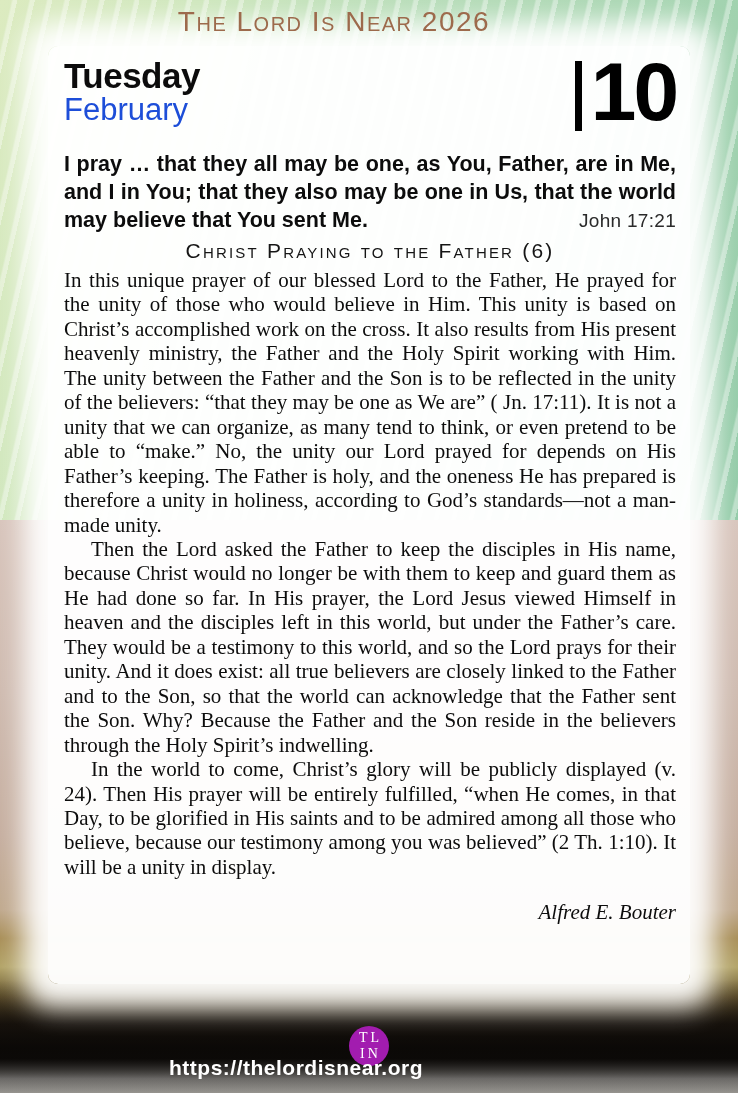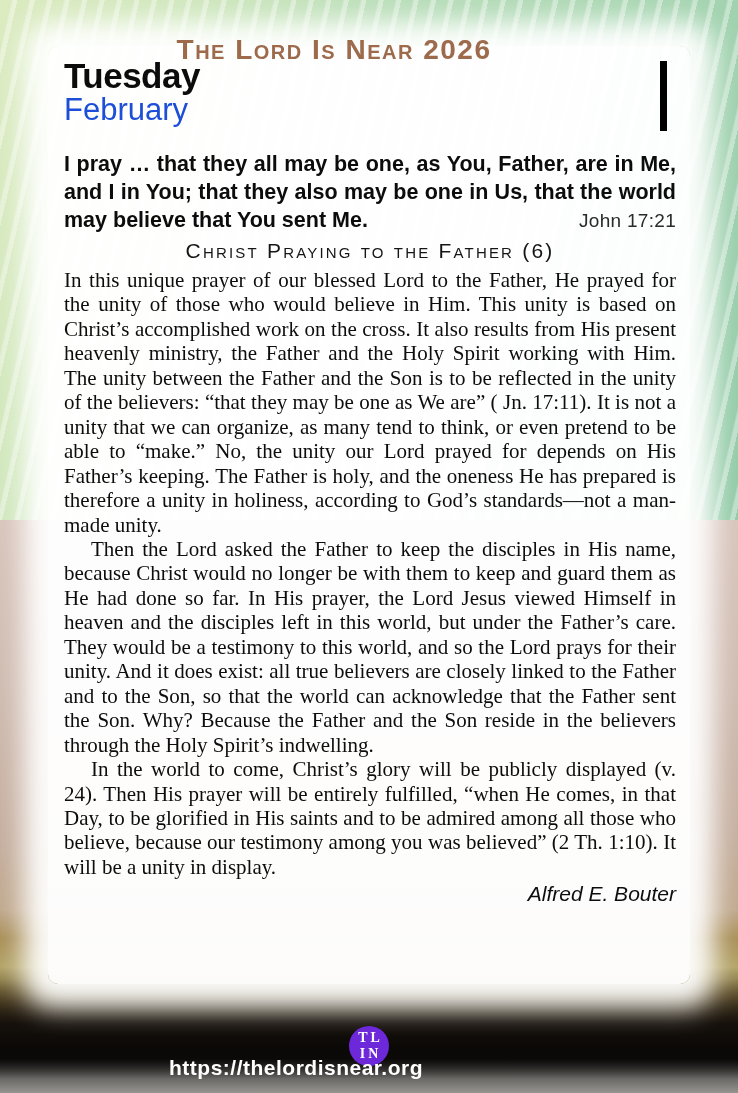--- a/index.html
+++ b/index.html
@@ -33,22 +33,22 @@
   
   .panel{
     position:absolute;left:48px;top:46px;width:642px;height:938px;
     background:rgba(255,255,255,0.97);
     box-shadow:0 0 26px 24px rgba(255,255,255,0.95);
     border-radius:10px;
   }
   
   .masthead{
     position:absolute;top:7px;left:0;width:668px;text-align:center;
-    font-weight:700;font-variant:small-caps;letter-spacing:1.5px;
-    font-size:28px;line-height:1.1;color:#9d6a4c;margin-top:28px;
+    font-weight:400;font-variant:small-caps;letter-spacing:1.5px;
+    font-size:28px;line-height:1.1;color:#9d6a4c;
   }
   
   .date-row{
     position:absolute;top:58px;left:64px;width:612px;
     display:flex;justify-content:space-between;align-items:flex-start;
   }
   .weekday{font-weight:800;font-size:35px;line-height:1.0;color:#0c0c0c;letter-spacing:-0.5px;}
   .month{font-weight:400;font-size:31px;line-height:1.1;color:#1d4ed8;}
   .day-group{display:flex;align-items:flex-start;}
   .day-bar{width:7px;height:70px;background:#000;margin-right:9px;margin-top:3px;}
@@ -68,29 +68,29 @@
     font-variant:small-caps;font-weight:400;font-size:21px;letter-spacing:2.2px;color:#151515;
   }
   .body-text{
     position:absolute;top:268px;left:64px;width:612px;
     font-family:"Liberation Serif","DejaVu Serif",serif;
     font-size:21px;line-height:1.165;text-align:justify;color:#0d0d0d;
   }
   .body-text p{margin:0;}
   .body-text p + p{text-indent:27px;}
   .author{
-    text-align:right;font-style:italic;font-size:21px;margin-top:3px;
-    font-family:Liberation Sans, sans-serif;
+    text-align:right;font-style:italic;font-size:21px;margin-top:21px;
+    font-family:Liberation Serif, serif;
   }
   
   .logo{
     position:absolute;left:50%;top:1026px;transform:translateX(-50%);
-    width:40px;height:40px;border-radius:50%;background:#6d28d9;
+    width:40px;height:40px;border-radius:50%;background:#a21caf;
     color:#fff;text-align:center;box-sizing:border-box;padding-top:4px;
-    font-family:"Liberation Serif","DejaVu Serif",serif;font-weight:700;
+    font-family:"Liberation Serif","DejaVu Serif",serif;font-weight:400;
     font-size:14px;line-height:16px;letter-spacing:3px;text-indent:3px;
   }
   .url{
     position:absolute;left:0;top:1056px;width:592px;text-align:center;
     color:#ffffff;font-weight:700;font-size:21px;letter-spacing:0.5px;
   }
 </style>
 </head>
 <body>
 
@@ -103,20 +103,21 @@
 
   <div class="masthead">The Lord Is Near 2026</div>
 
   <div class="date-row">
     <div>
       <div class="weekday">Tuesday</div>
       <div class="month">February</div>
     </div>
     <div class="day-group">
       <div class="day-bar"></div>
+      <div class="day-num">10</div>
     </div>
   </div>
 
   <div class="verse">
     <span>I pray … that they all may be one, as You, Father, are in Me, and I in You; that they also may be one in Us, that the world may believe that You sent Me.</span>
     <span class="verse-ref">John 17:21</span>
   </div>
 
   <div class="article-title">Christ Praying to the Father (6)</div>
 

